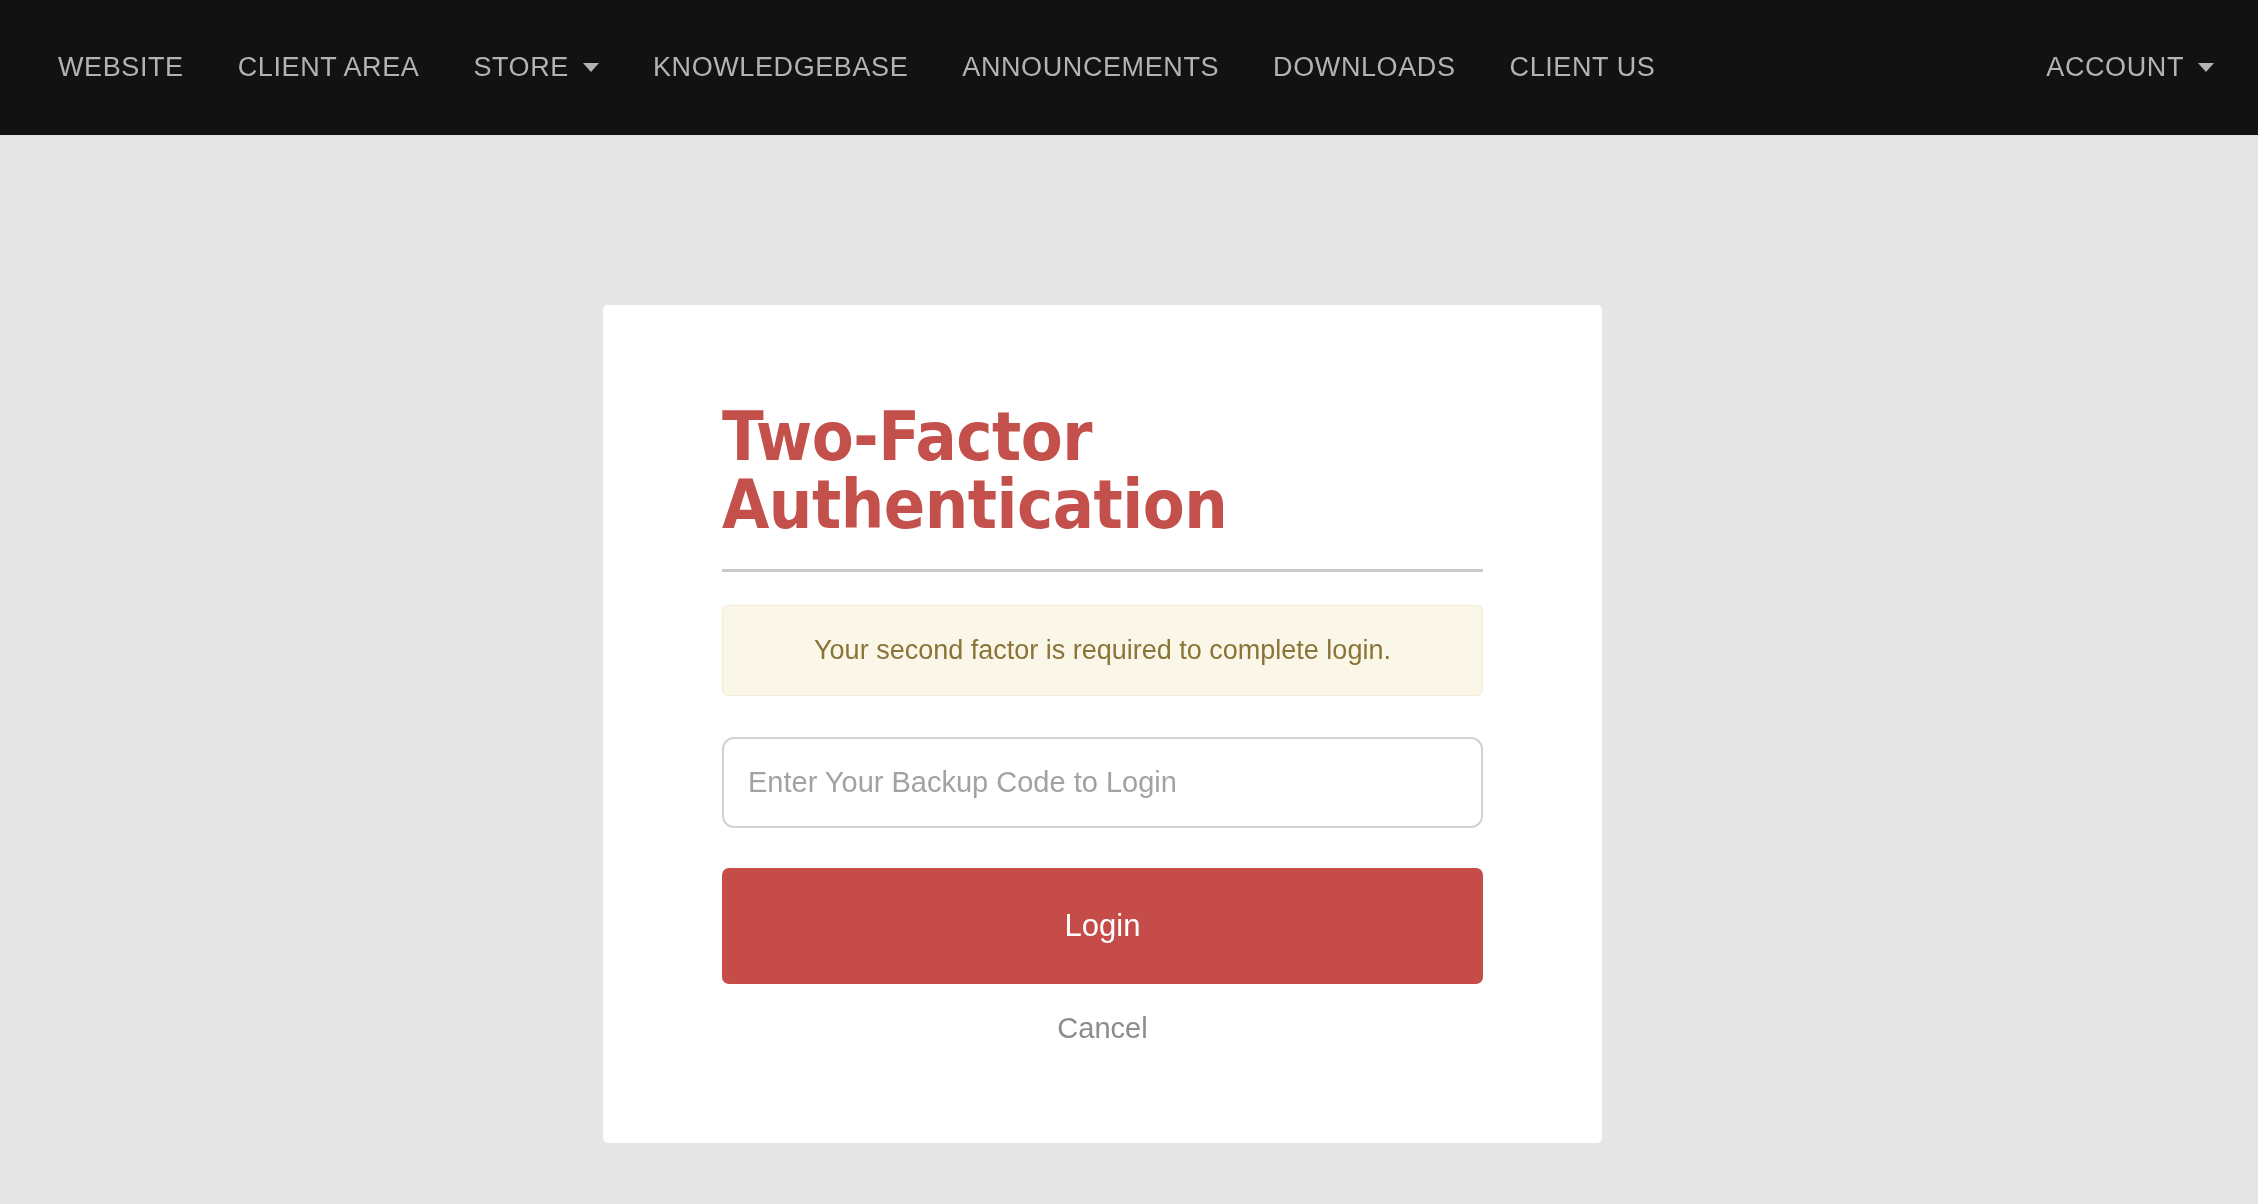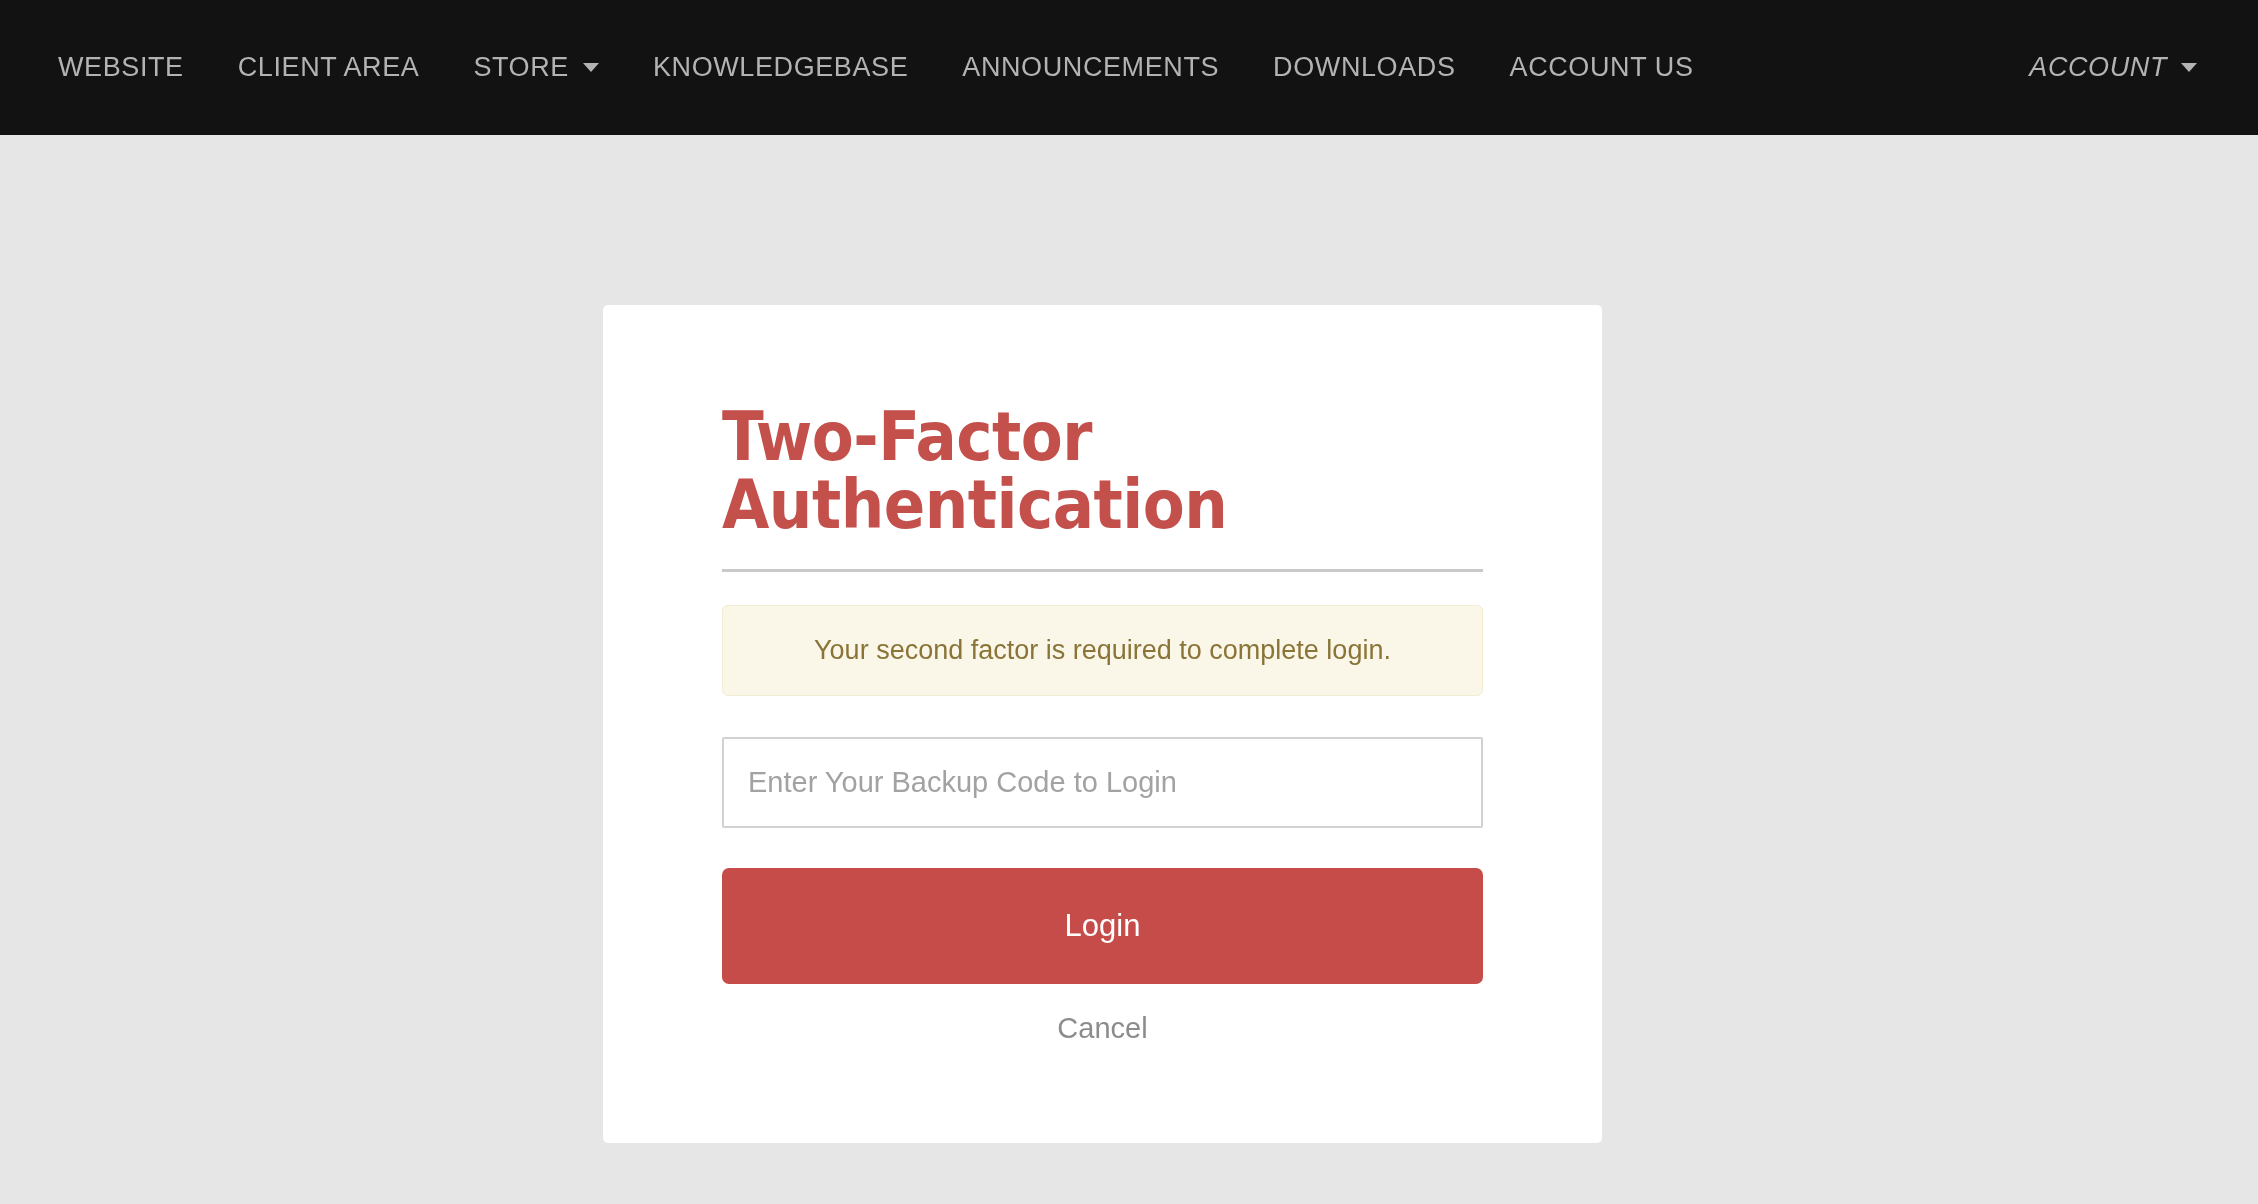--- a/index.html
+++ b/index.html
@@ -27,22 +27,21 @@
   }
   .nav-left {
     display: flex;
     align-items: center;
     padding-left: 31px;
   }
   .nav-right {
     margin-left: auto;
     display: flex;
     align-items: center;
-    padding-right: 34px;
-    font-style: italic;
+    padding-right: 17px;
   }
   .nav-item {
     display: flex;
     align-items: center;
     color: #b3b3b3;
     font-size: 27px;
     letter-spacing: 0.6px;
     line-height: 1;
     padding: 14px 27px;
     cursor: pointer;
@@ -112,21 +111,21 @@
     text-align: center;
   }
 
   .code-input {
     margin-top: 41px;
     display: block;
     width: 761px;
     height: 91px;
     background: #ffffff;
     border: 2px solid #d2d2d2;
-    border-radius: 2px;
+    border-radius: 12px;
     padding: 0 24px;
     font-family: "Liberation Sans", sans-serif;
     font-size: 29px;
     color: #5a5a5a;
     outline: none;
   }
   .code-input::placeholder { color: #a2a2a2; opacity: 1; }
 
   .login-button {
     margin-top: 40px;
@@ -182,21 +181,21 @@
 
     <a class="nav-item" href="#">
       <span>ANNOUNCEMENTS</span>
     </a>
 
     <a class="nav-item" href="#">
       <span>DOWNLOADS</span>
     </a>
 
     <a class="nav-item" href="#">
-      <span>ACCOUNT US</span>
+      <span>CLIENT US</span>
     </a>
 
   </nav>
 
   <nav class="nav-right">
     <a class="nav-item" href="#">
       <span>ACCOUNT</span>
       <span class="caret-down"></span>
     </a>
   </nav>

